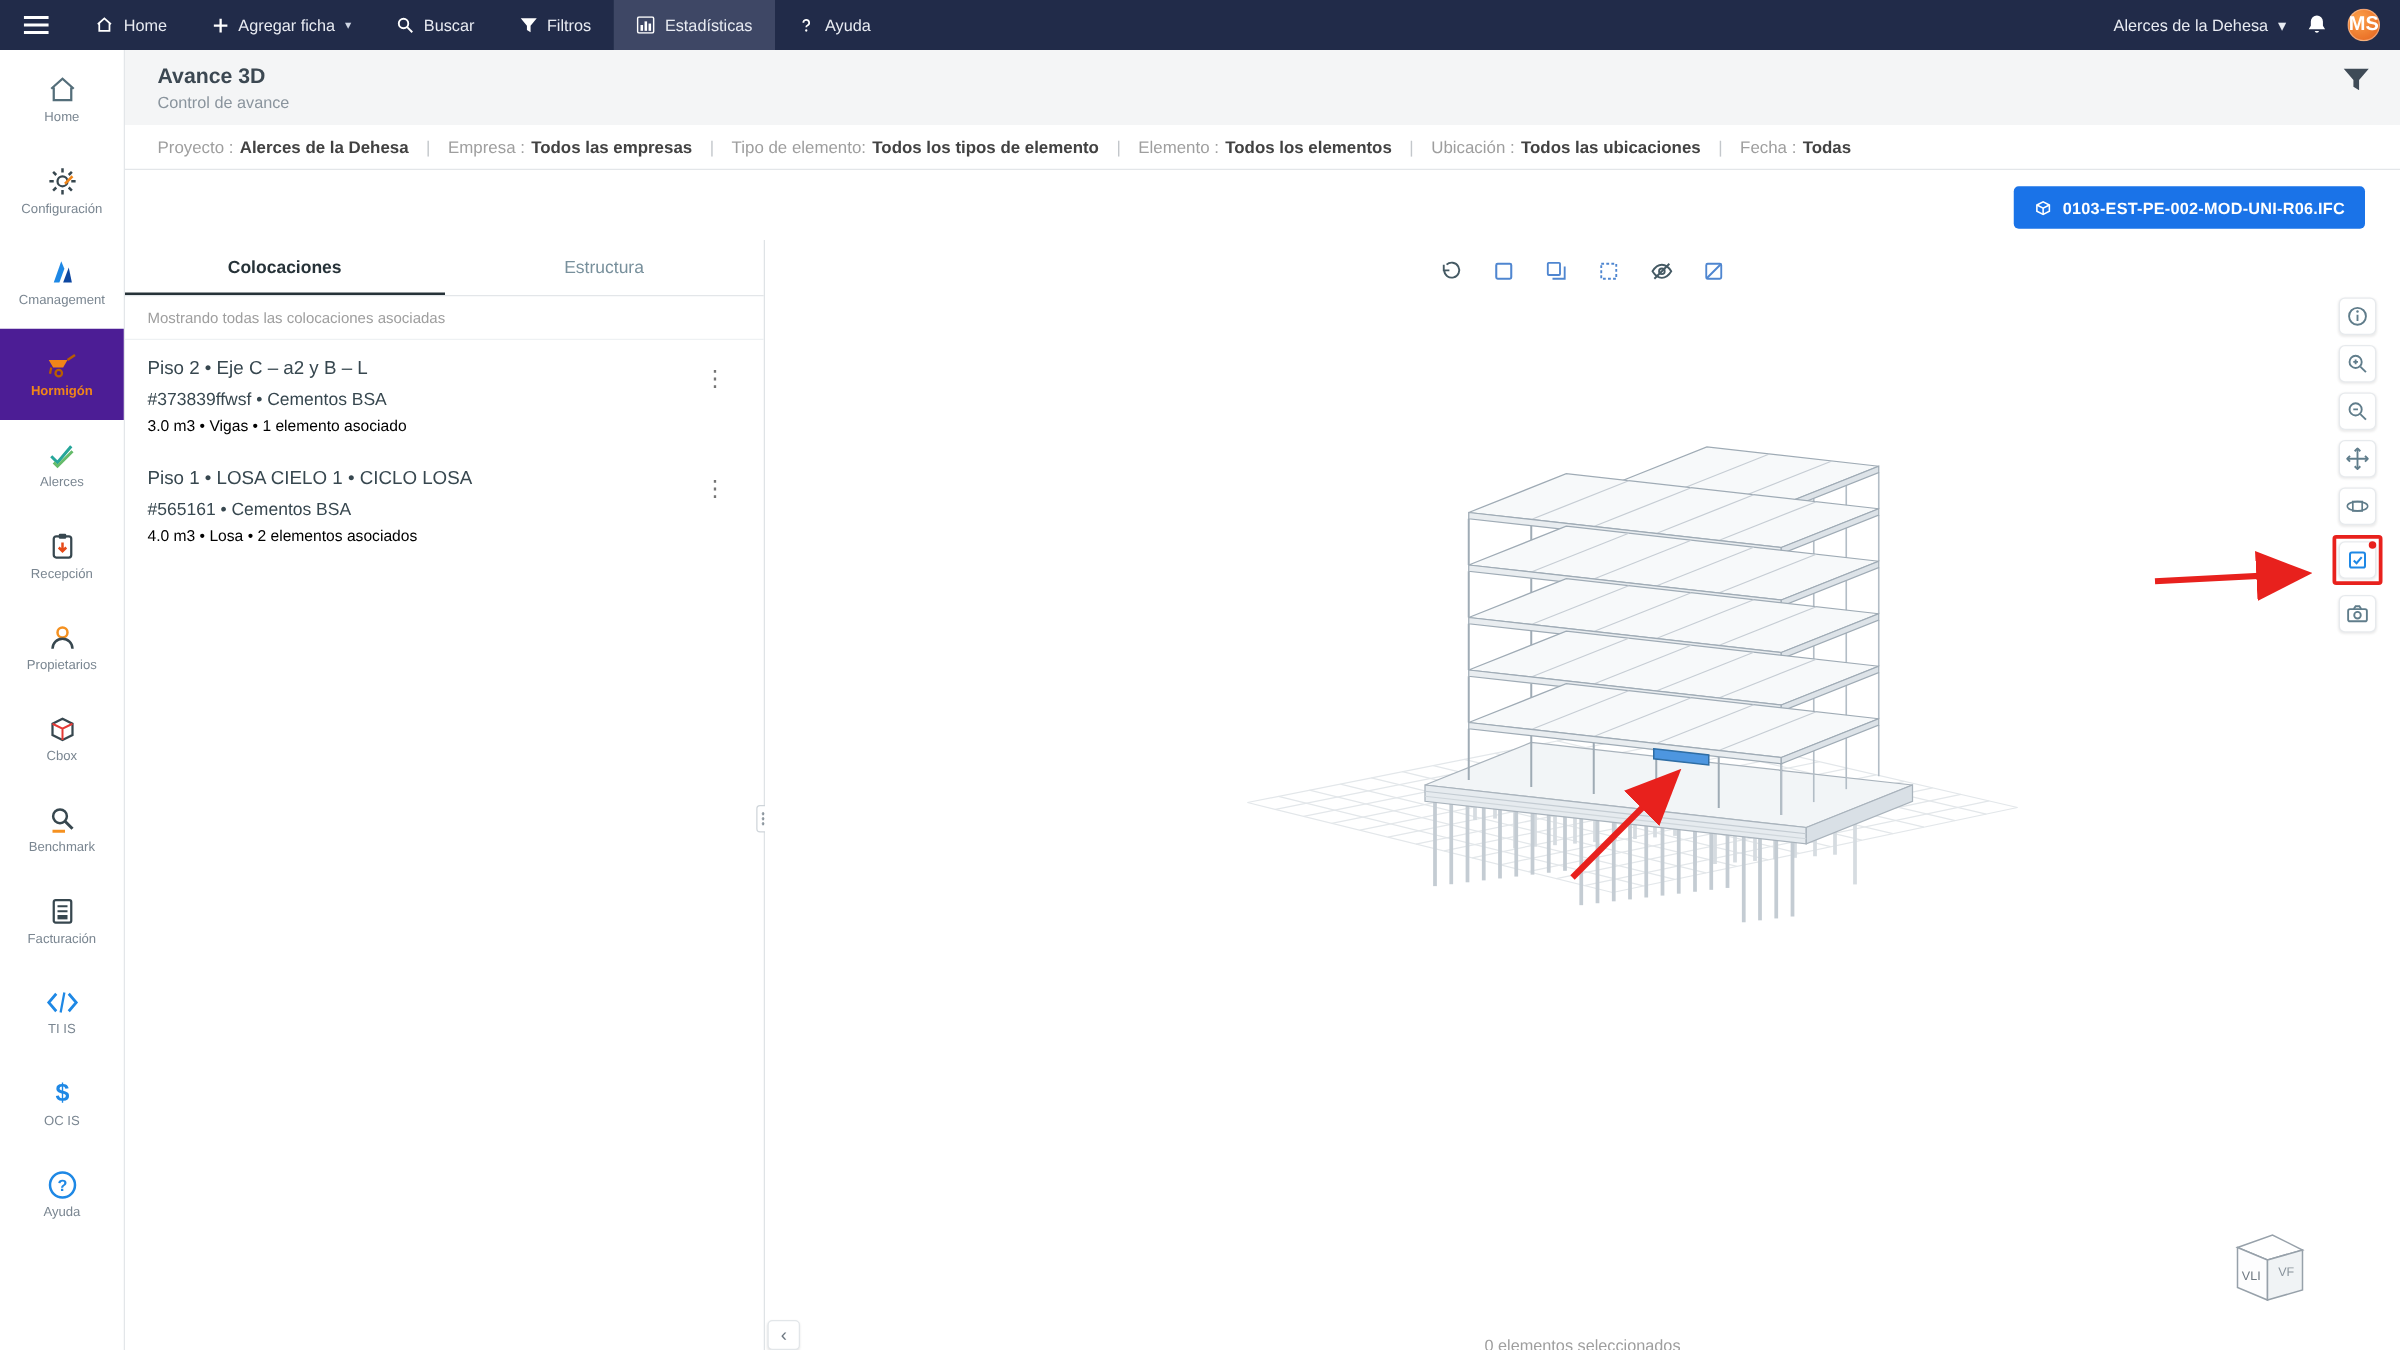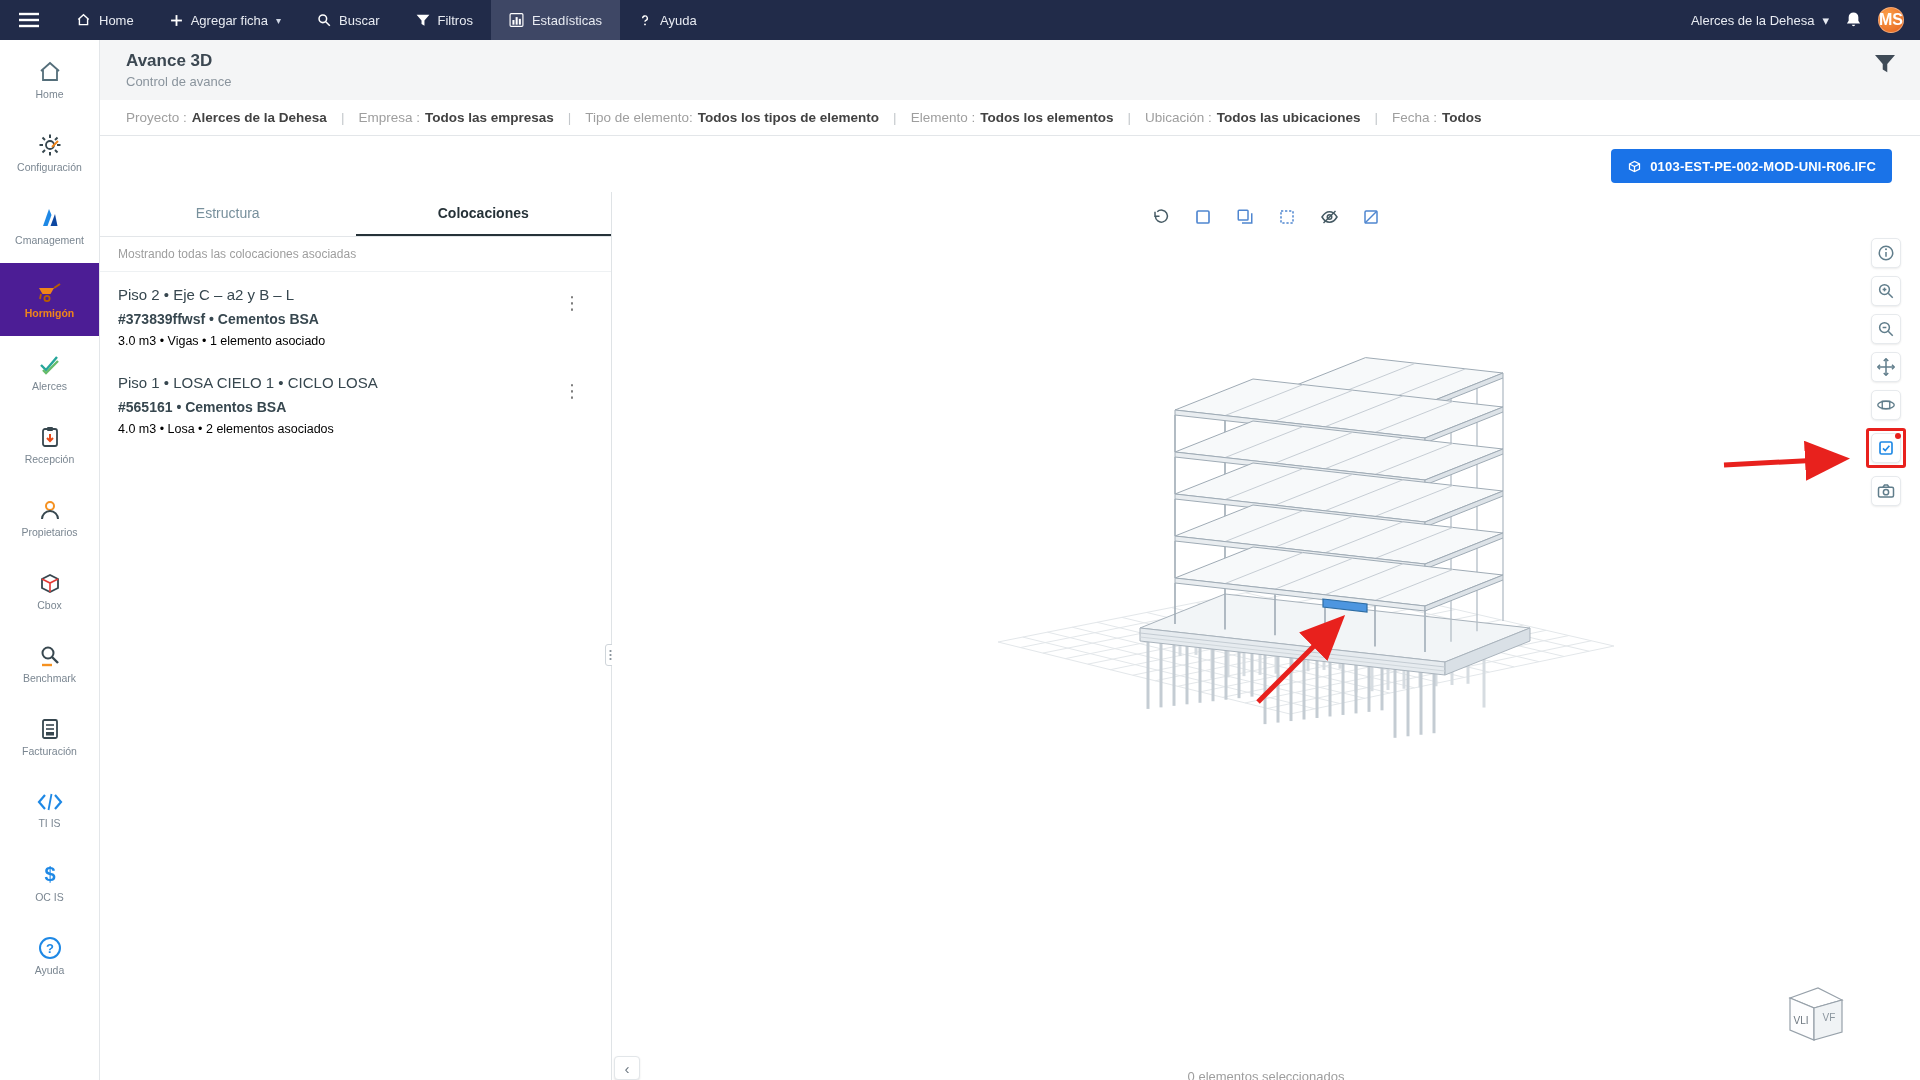--- a/index.html
+++ b/index.html
@@ -44,21 +44,21 @@
   .body-row{position:absolute;top:56px;left:0;right:0;bottom:0;display:flex}
 
   
   .panel{width:512px;border-right:1px solid #dfe3e6;position:relative;background:#fff}
   .tabs{display:flex;border-bottom:1px solid var(--border)}
   .tab{flex:1;text-align:center;padding:13px 0;font-size:14px;color:#78909c;cursor:pointer;border-bottom:2px solid transparent}
   .tab.active{color:#263238;font-weight:700;border-bottom:2px solid #263238}
   .panel-status{font-size:12px;color:#9e9e9e;padding:10px 18px;border-bottom:1px solid #eef1f3}
   .placement{padding:14px 18px 12px;position:relative}
   .pl-title{font-size:15px;color:#37474f}
-  .pl-sub{font-size:14px;font-weight:700;color:#37474f;margin-top:8px}
+  .pl-sub{font-size:14px;font-weight:400;color:#37474f;margin-top:8px}
   .pl-meta{font-size:12.5px;color:#000000;margin-top:7px}
   .kebab{position:absolute;right:30px;top:22px;font-size:18px;color:#757575;cursor:pointer;line-height:1}
   .drag-handle{position:absolute;right:-7px;top:452px;width:13px;height:22px;background:#fff;border:1px solid #cfd5da;border-radius:3px;cursor:col-resize;display:flex;align-items:center;justify-content:center}
   .drag-dots{width:6px;height:12px;background:
      radial-gradient(circle,#8b959d 1px,transparent 1.2px) 0 0/3px 4px}
 
   
   .viewer{flex:1;position:relative;background:#fff;overflow:hidden}
   .v-toolbar{position:absolute;top:12px;left:50%;transform:translateX(-50%);display:flex;gap:10px}
   .v-tool{width:32px;height:26px;display:flex;align-items:center;justify-content:center;cursor:pointer;background:#fff;border:none}
@@ -279,40 +279,40 @@
     <span class="f-label">Tipo de elemento:</span>
       <span class="f-value">Todos los tipos de elemento</span>
       <span class="f-sep">|</span>
     <span class="f-label">Elemento :</span>
       <span class="f-value">Todos los elementos</span>
       <span class="f-sep">|</span>
     <span class="f-label">Ubicación :</span>
       <span class="f-value">Todos las ubicaciones</span>
       <span class="f-sep">|</span>
     <span class="f-label">Fecha :</span>
-      <span class="f-value">Todos</span>
+      <span class="f-value">Todas</span>
   </div>
 
   <div class="content">
     <div class="top-row">
       <button class="ifc-btn">
         <svg width="15" height="15" viewBox="0 0 24 24" fill="none" stroke="#fff" stroke-width="2">
             <path d="M4 8 L12 4 L20 8 V16 L12 20 L4 16 Z"></path>
             <path d="M4 8 L12 12 L20 8 M12 12 V20"></path>
           </svg>
         <span>0103-EST-PE-002-MOD-UNI-R06.IFC</span>
       </button>
     </div>
 
     <div class="body-row">
 
       <section class="panel">
         <div class="tabs">
+          <div class="tab active">Colocaciones</div>
           <div class="tab">Estructura</div>
-          <div class="tab active">Colocaciones</div>
         </div>
         <div class="panel-status">Mostrando todas las colocaciones asociadas</div>
 
         <div class="placement">
           <div class="pl-title">Piso 2 • Eje C – a2 y B – L</div>
           <div class="pl-sub">#373839ffwsf • Cementos BSA</div>
           <div class="pl-meta">3.0 m3 • Vigas • 1 elemento asociado</div>
           <span class="kebab">⋮</span>
         </div>
 

